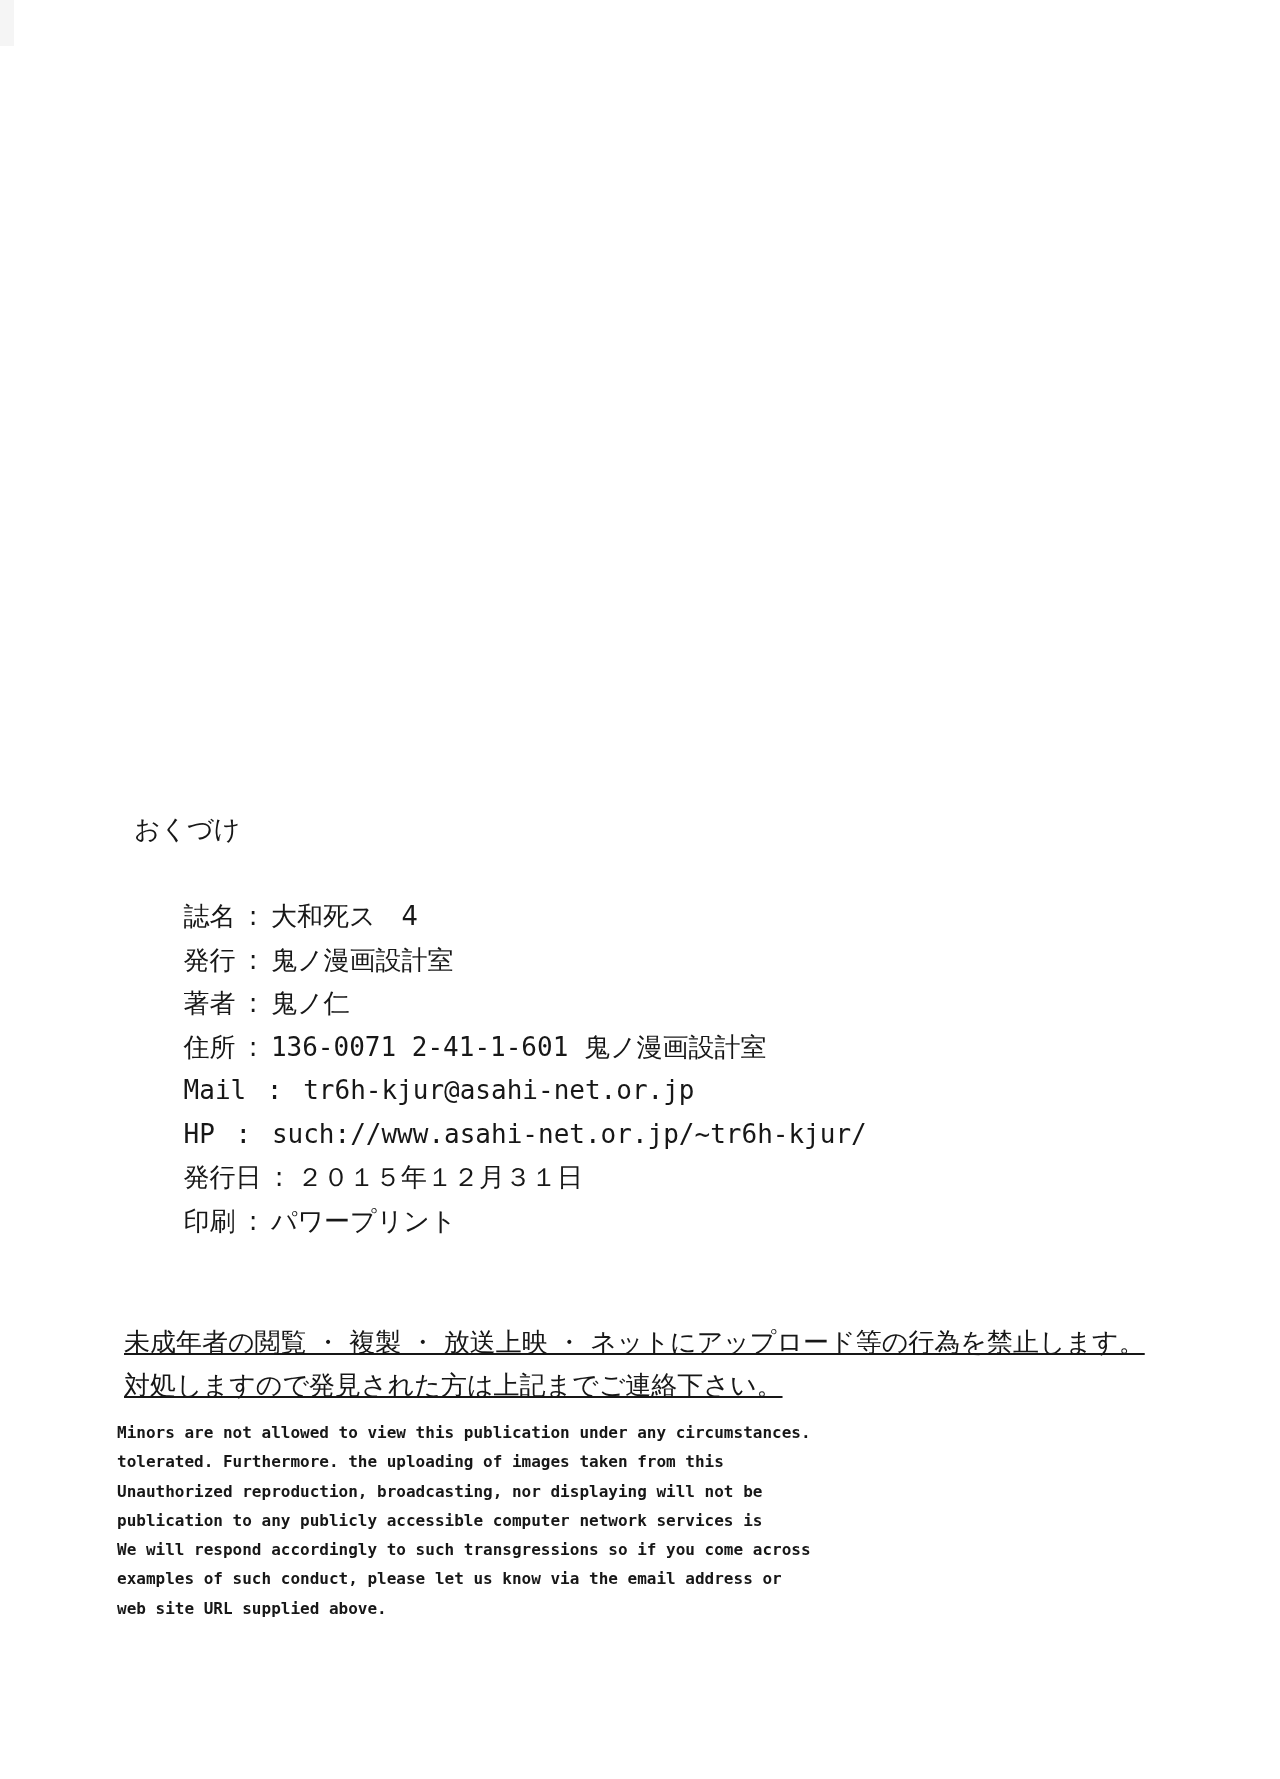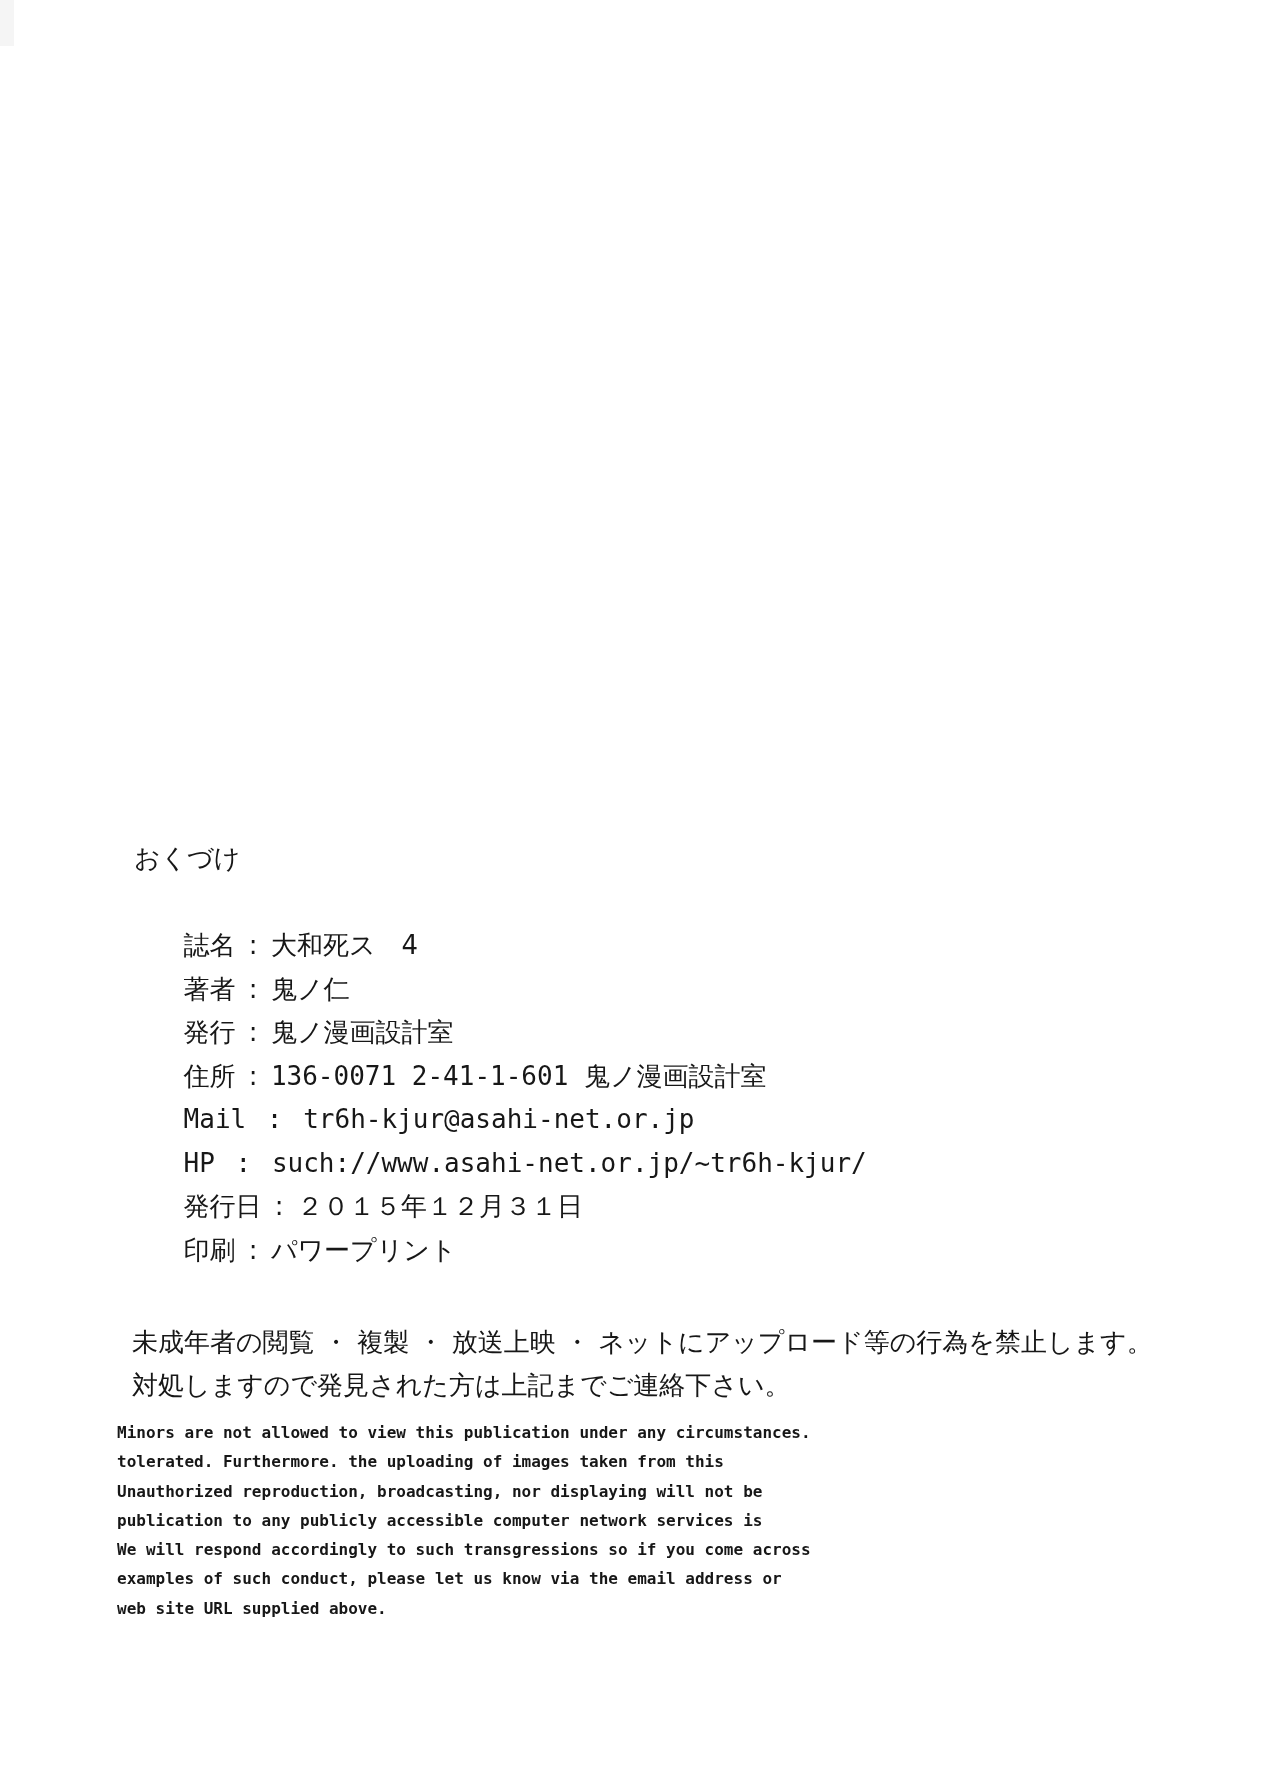--- a/index.html
+++ b/index.html
@@ -28,37 +28,37 @@
     top: 0;
     width: 14px;
     height: 46px;
     background: #f5f5f5;
   }
   
   .colophon {
     position: absolute;
     left: 134px;
     top: 808px;
-    margin-top: 29px;
   }
   .colophon .row {
     height: 43.5px;
     line-height: 43.5px;
     font-size: 26px;
     white-space: pre;
   }
   .colophon .sep {
     padding: 0 5px;
     white-space: pre;
   }
   
   .disclaimer-jp {
     position: absolute;
-    left: 132px;
+    left: 124px;
     top: 1321px;
+    text-decoration: underline;
   }
   .disclaimer-jp .row {
     height: 43px;
     line-height: 43px;
     font-size: 26px;
     white-space: pre;
   }
   .disclaimer-en {
     position: absolute;
     left: 117px;
@@ -80,25 +80,25 @@
   <div class="scan-artifact"></div>
 
   <section class="colophon">
     <div class="row jp">おくづけ</div>
 
     <div class="row jp">
       <span>誌名</span><span class="sep"> : </span><span>大和死ス　4</span>
     </div>
 
     <div class="row jp">
-      <span>著者</span><span class="sep"> : </span><span>鬼ノ仁</span>
+      <span>発行</span><span class="sep"> : </span><span>鬼ノ漫画設計室</span>
     </div>
 
     <div class="row jp">
-      <span>発行</span><span class="sep"> : </span><span>鬼ノ漫画設計室</span>
+      <span>著者</span><span class="sep"> : </span><span>鬼ノ仁</span>
     </div>
 
     <div class="row jp">
       <span>住所</span><span class="sep"> : </span><span class="latin">136-0071 2-41-1-601 鬼ノ漫画設計室</span>
     </div>
 
     <div class="row jp">
       <span class="latin">Mail</span><span class="sep latin"> : </span><span class="latin">tr6h-kjur@asahi-net.or.jp</span>
     </div>
 

